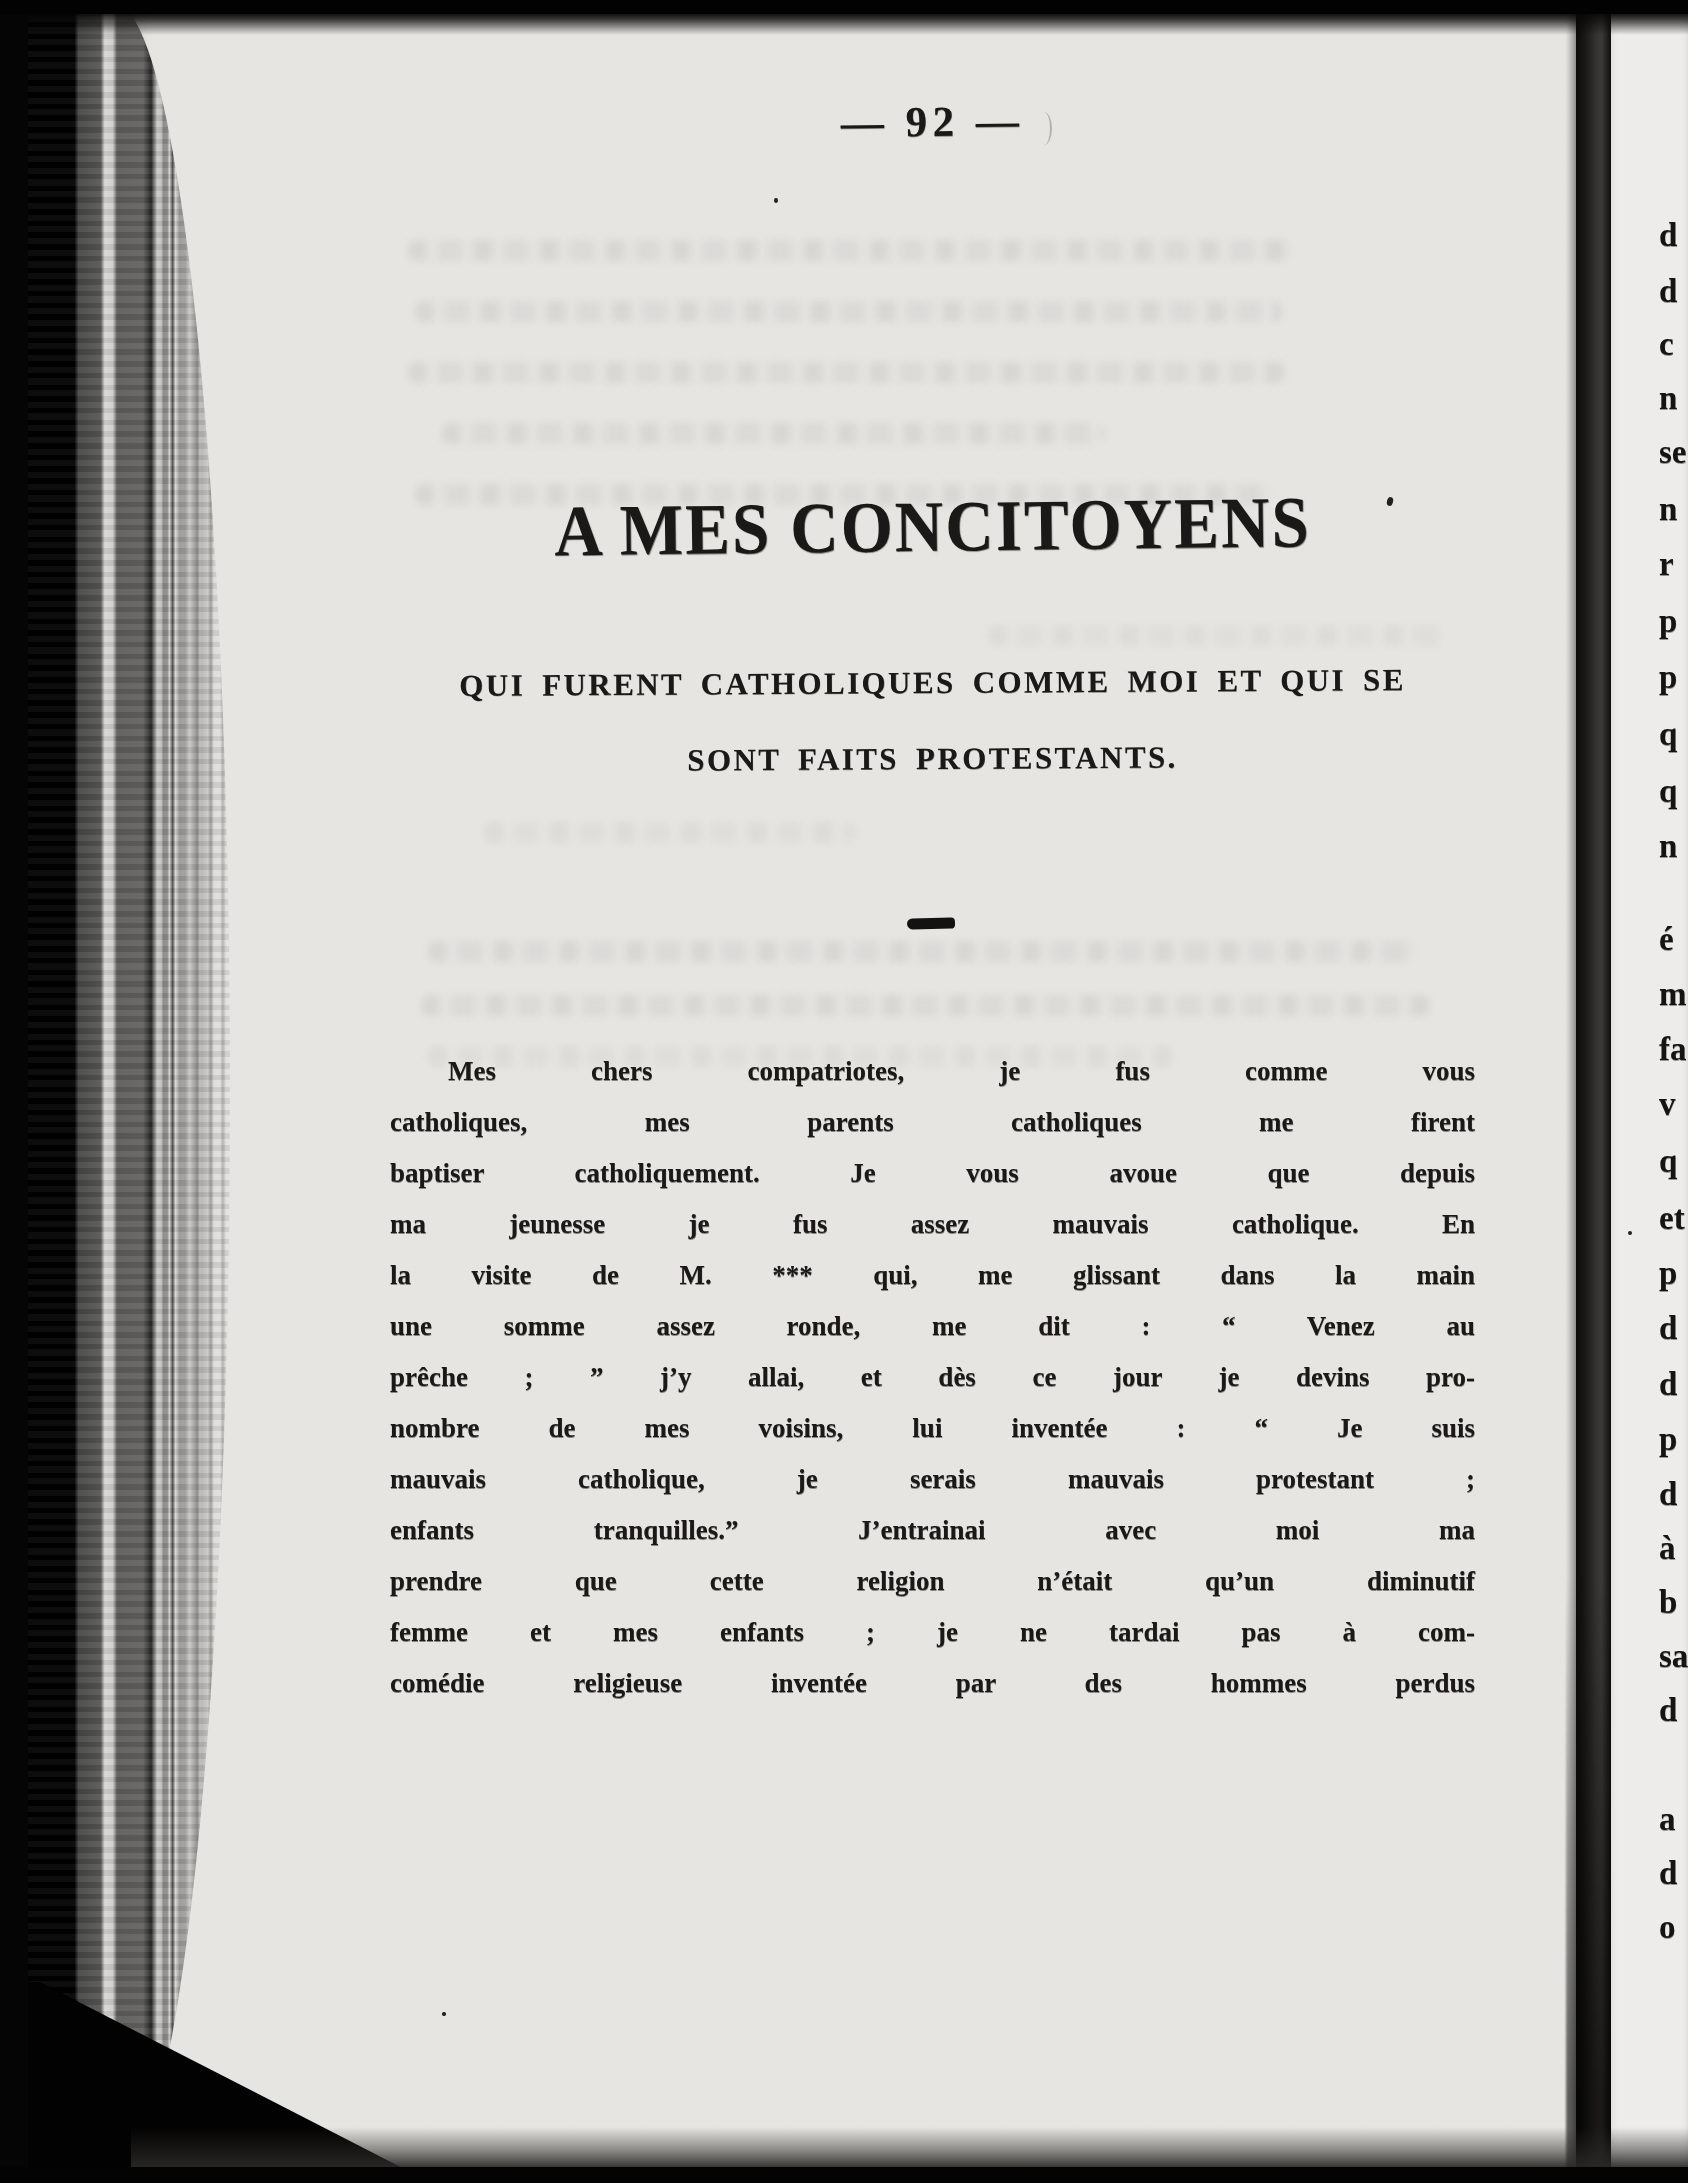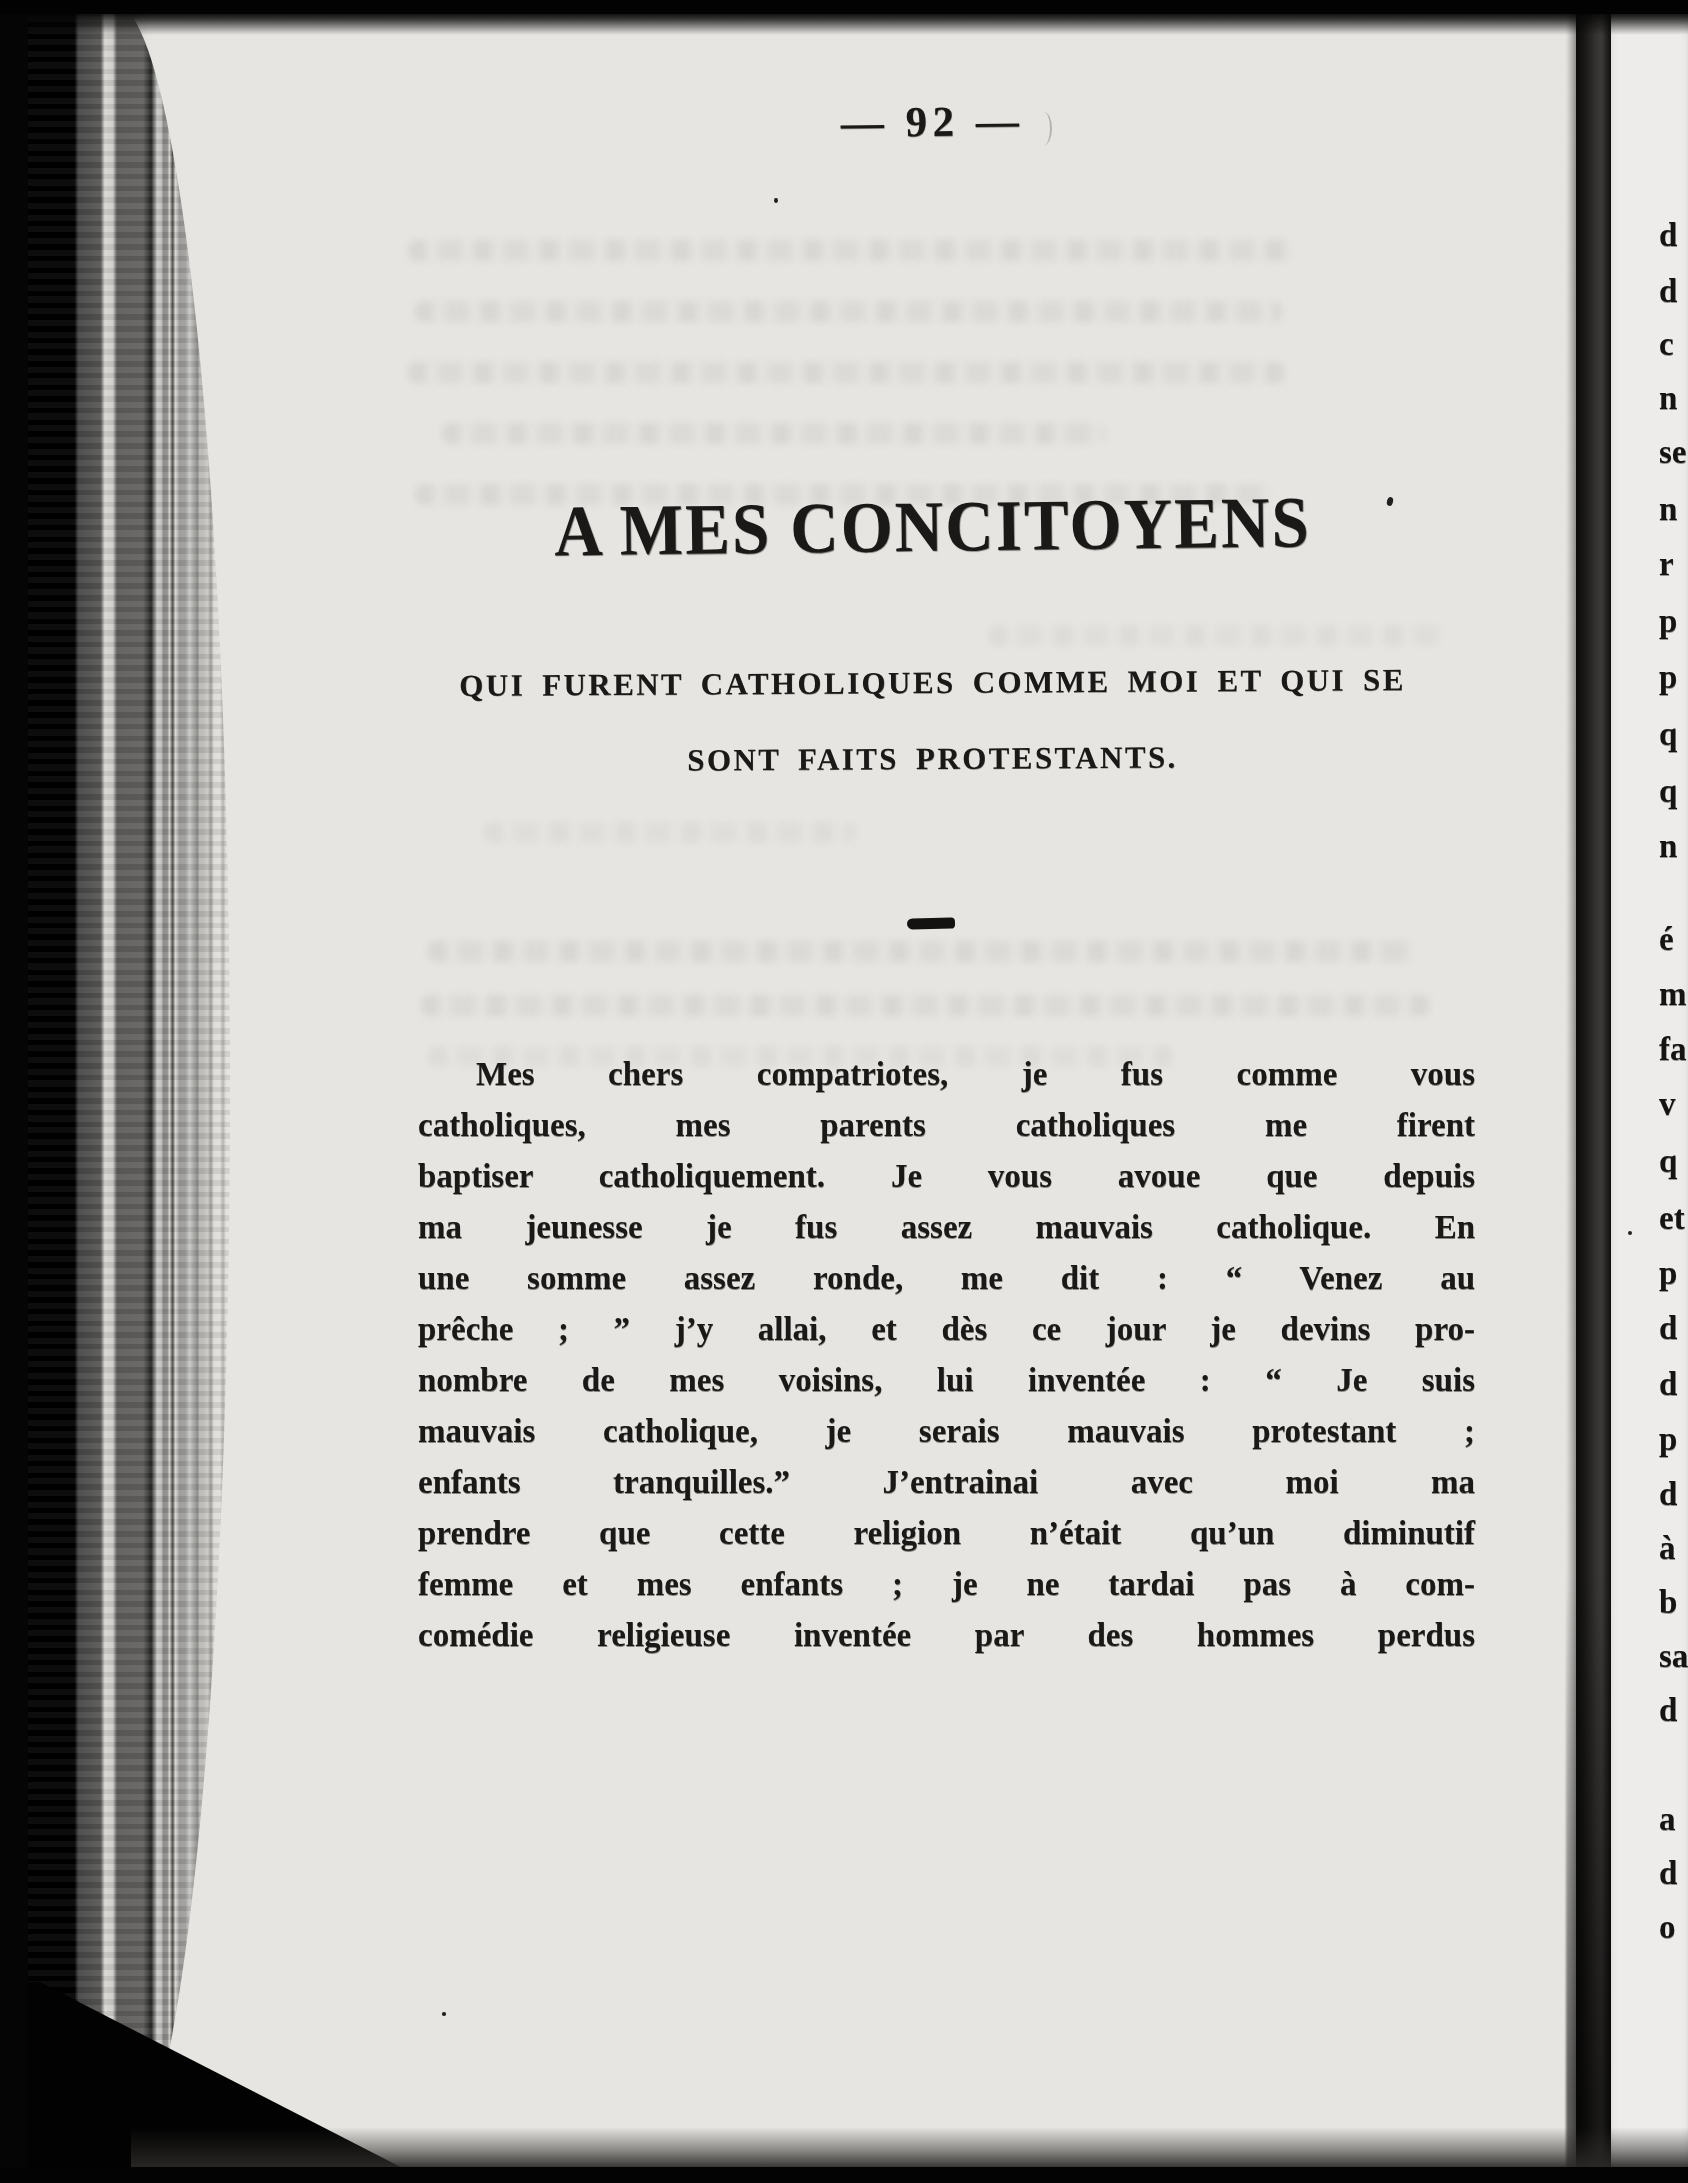--- a/index.html
+++ b/index.html
@@ -72,24 +72,24 @@
     text-shadow:0.7px 0.8px 0.8px rgba(20,18,16,.5);}
   .subtitle1{position:absolute;left:0;top:665px;width:100%;text-align:center;
     font-size:31px;font-weight:700;letter-spacing:2.4px;word-spacing:7px;white-space:nowrap;
     transform:rotate(-0.35deg);text-shadow:0.3px 0.6px 0.6px rgba(20,18,16,.45);}
   .subtitle2{position:absolute;left:0;top:741px;width:100%;text-align:center;
     font-size:31px;font-weight:700;letter-spacing:2.4px;word-spacing:7px;
     transform:rotate(-0.35deg);text-shadow:0.3px 0.6px 0.6px rgba(20,18,16,.45);}
   .divider-dash{position:absolute;left:517px;top:918px;width:48px;height:11px;
     background:#141210;border-radius:5.5px 4.1px 4.1px 5.5px;transform:rotate(-1.2deg);}
   .text-body{position:absolute;left:0;top:1056px;width:1085px;}
-  .body-line{position:relative;height:51px;font-size:33px;font-weight:700;
+  .body-line{position:relative;height:51px;font-size:27px;font-weight:700;
     word-spacing:4.8px;white-space:normal;
     text-align:justify;text-align-last:justify;
-    text-shadow:0.3px 0.6px 0.6px rgba(20,18,16,.45);margin-left:28px;}
+    text-shadow:0.3px 0.6px 0.6px rgba(20,18,16,.45);}
   .text-body div.body-line:first-of-type{text-indent:58px;}
 
   
   .bleed{position:absolute;height:21px;filter:blur(3.5px);opacity:.5;border-radius:8.3px;
     background:repeating-linear-gradient(90deg, rgba(92,90,86,.20) 0 18px, rgba(92,90,86,.04) 18px 30px,
       rgba(92,90,86,.15) 30px 54px, rgba(92,90,86,.03) 54px 66px);}
   .bleed.faint{opacity:.32;}
 
   
   .speck{position:absolute;background:#23211f;border-radius:50%;}
@@ -124,20 +124,21 @@
 
         <div class="body-line">Mes chers compatriotes, je fus comme vous</div>
 
         <div class="body-line">catholiques, mes parents catholiques me firent</div>
 
         <div class="body-line">baptiser catholiquement. Je vous avoue que depuis</div>
 
         <div class="body-line">ma jeunesse je fus assez mauvais catholique.  En</div>
 
 
+        <div class="body-line">la visite de M. *** qui, me glissant dans la main</div>
 
         <div class="body-line">une somme assez ronde, me dit : “ Venez au</div>
 
         <div class="body-line">prêche ; ” j’y allai, et dès ce jour je devins pro-</div>
 
 
         <div class="body-line">nombre de mes voisins, lui inventée : “ Je suis</div>
 
         <div class="body-line">mauvais catholique, je serais mauvais protestant ;</div>
 

